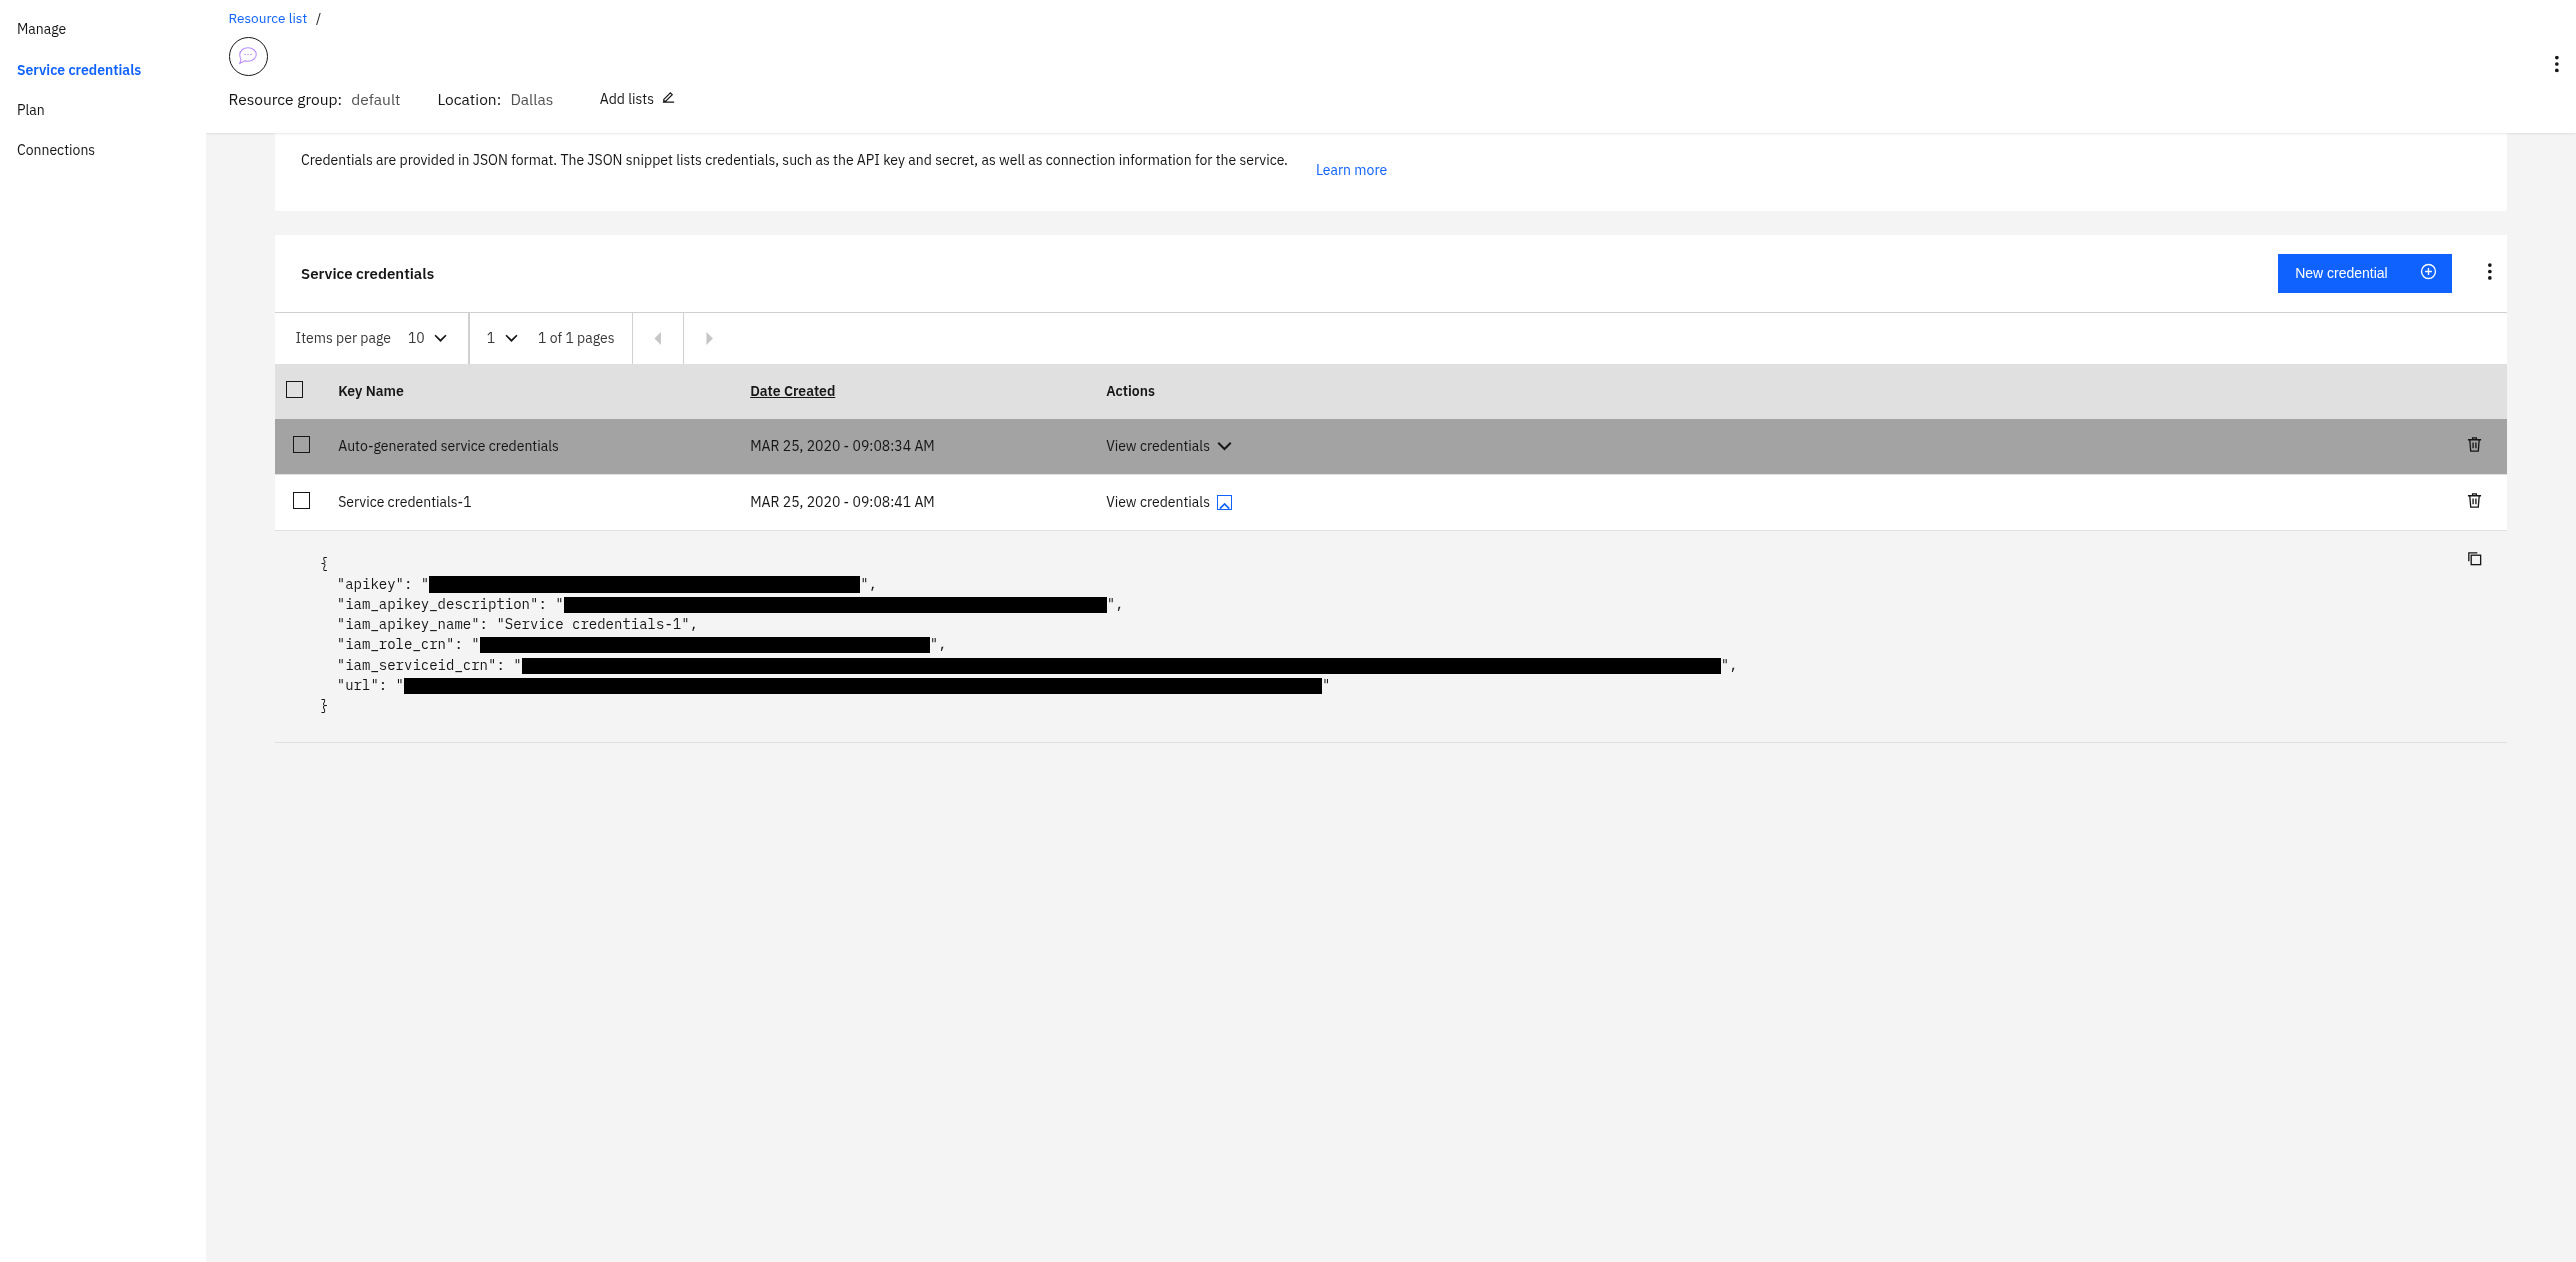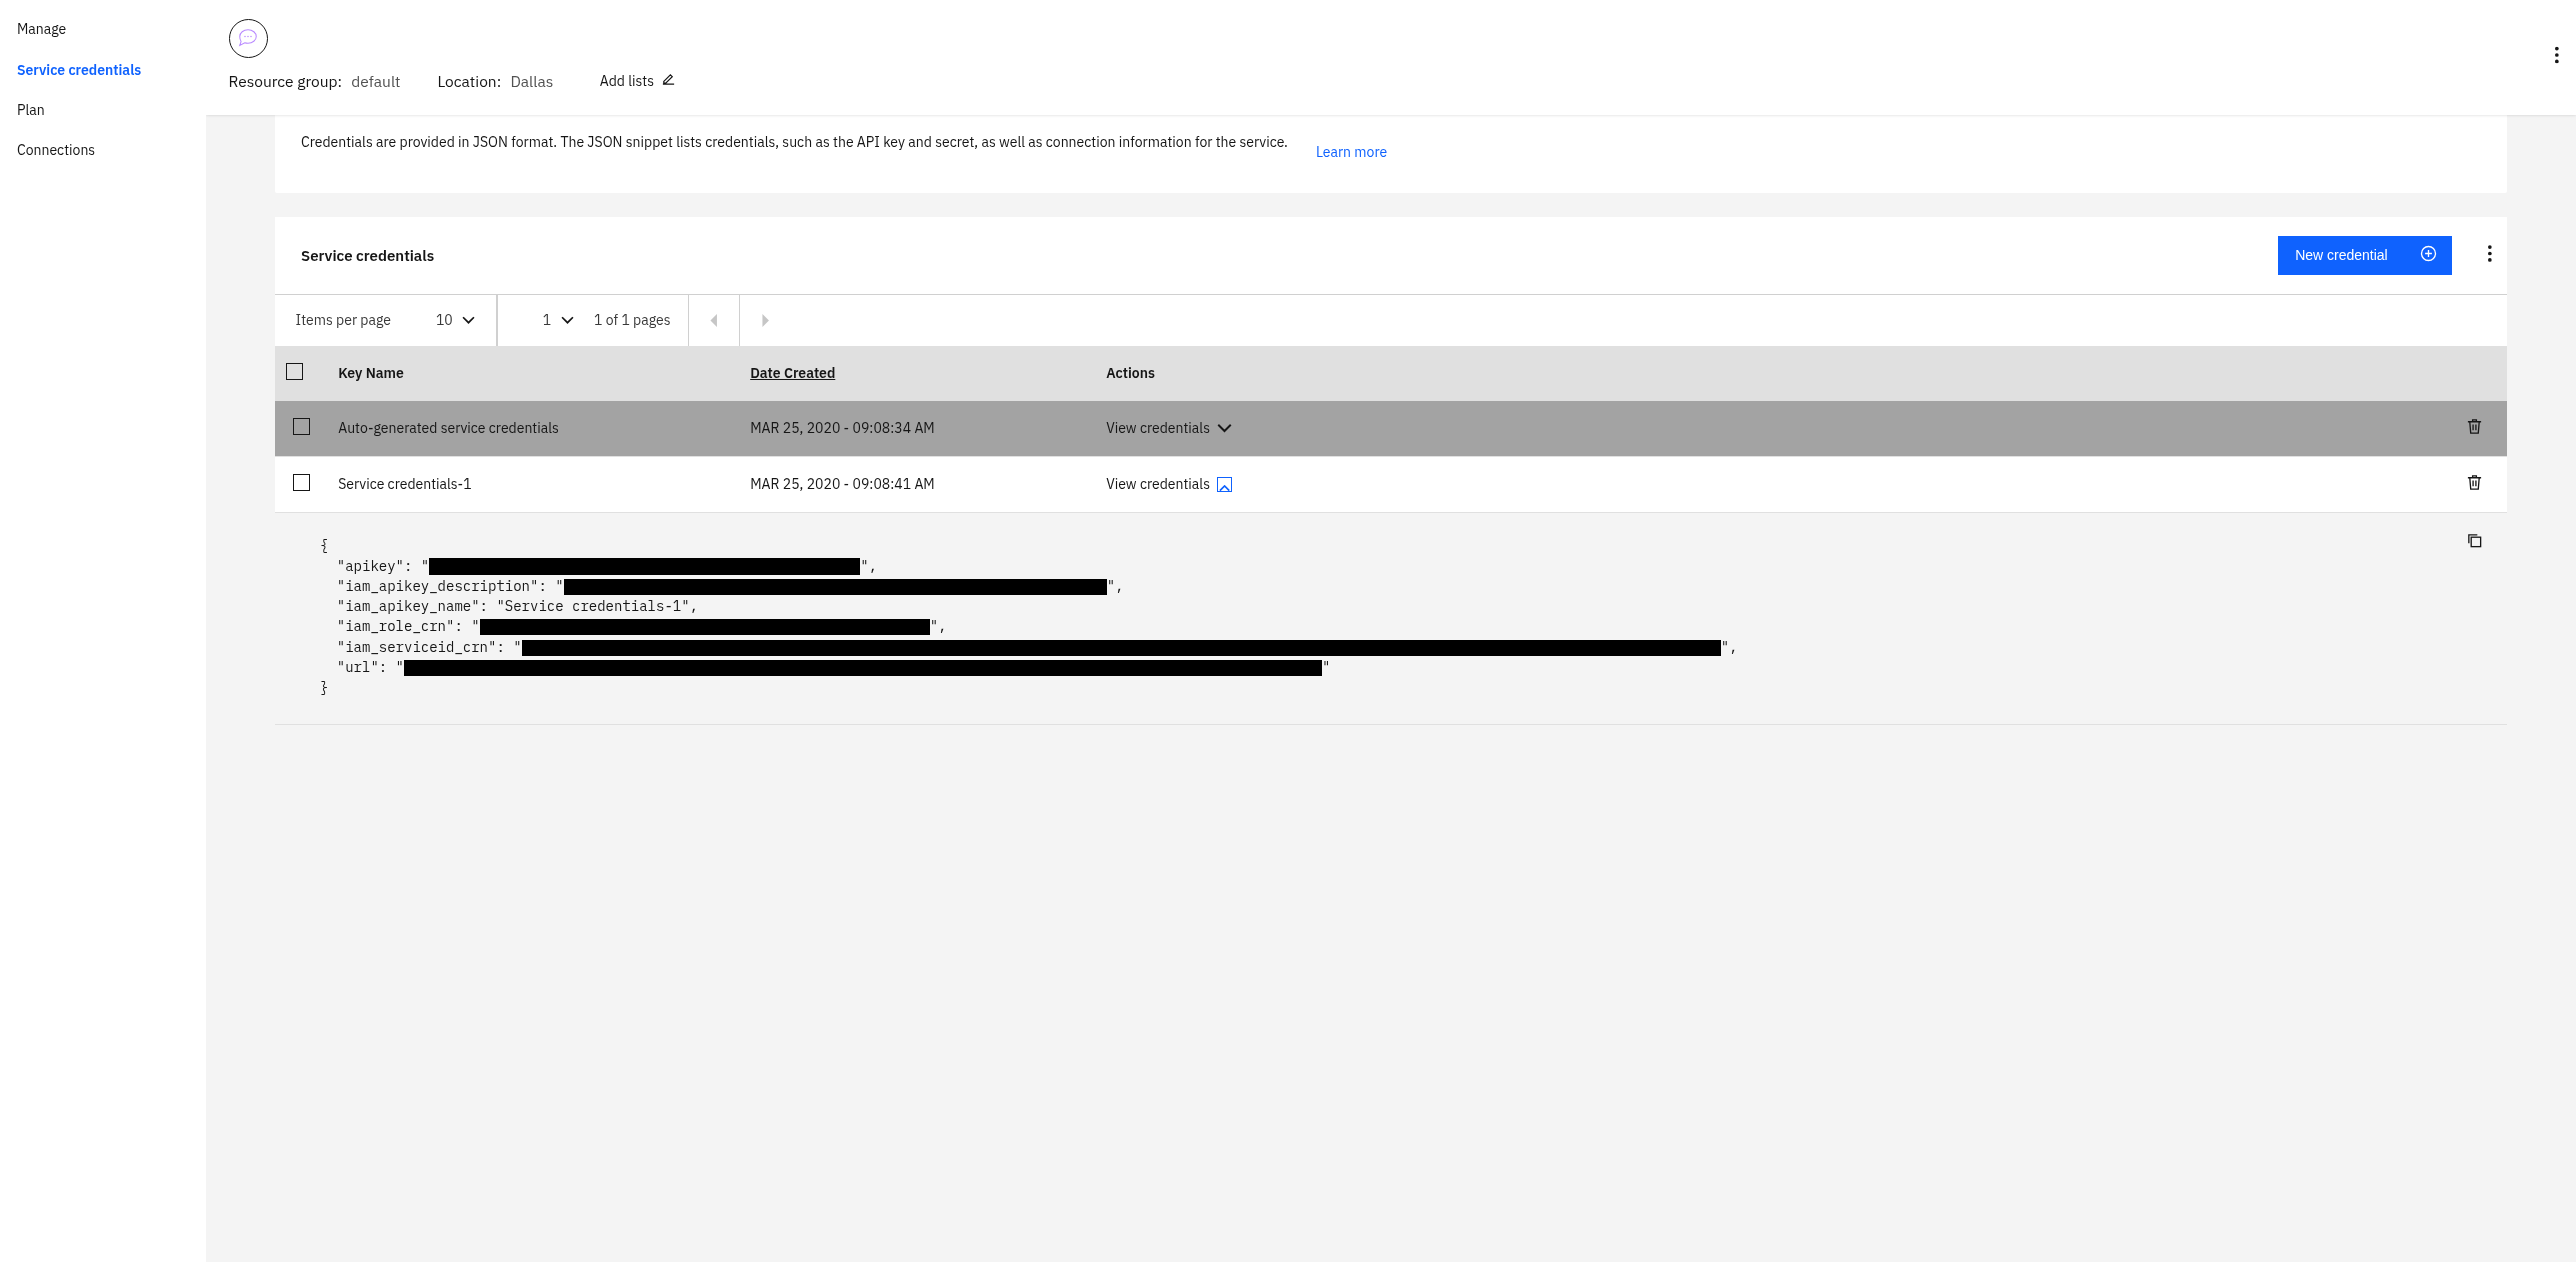--- a/index.html
+++ b/index.html
@@ -116,21 +116,21 @@
     font-size: 14px;
     color: #393939;
     height: 52px;
   }
   .pg-left {
     display: flex; align-items: center;
     border-right: 0.9px solid #d0d0d0;
     padding: 0 20.6px;
     gap: 17px;
   }
-  .pg-select { display: inline-flex; align-items: center; gap: 9.4px; cursor: pointer; margin-left: 28px; }
+  .pg-select { display: inline-flex; align-items: center; gap: 9.4px; cursor: pointer; }
   .pg-middle { flex: 1; display: flex; align-items: center; padding: 0 20.6px; color: #393939; }
   .pg-right {
     display: flex; align-items: center;
     border-left: 0.9px solid #d0d0d0;
   }
   .pg-right .cell { padding: 0 17px; height: 100%; display: flex; align-items: center; border-left: 0.9px solid #d0d0d0; }
   .pg-right .cell:first-child { border-left: none; }
   .pg-right .nav-arrow { padding: 0 20.6px; cursor: pointer; color: #aaa; height: 100%; display: flex; align-items: center; border-left: 0.9px solid #d0d0d0;}
 
   
@@ -206,20 +206,24 @@
     <span>Plan</span>
   </div>
   <div class="sidebar-item">
     <span>Connections</span>
   </div>
 </nav>
 
 <main class="main">
 
   <div class="header-card">
+    <div class="breadcrumb">
+      <a href="#">Resource list</a>
+      <span class="sep">/</span>
+    </div>
 
     <div class="service-icon">
       <svg viewBox="0 0 32 32" width="24" height="24" fill="none" stroke="currentColor" stroke-width="1.4">
         <path d="M5 14c0-5 5-9 11-9s11 4 11 9-5 9-11 9c-1.5 0-3-.2-4.3-.7L5 26l1.8-5.4C5.6 19 5 16.6 5 14z"></path>
         <circle cx="12" cy="14" r="1" fill="currentColor" stroke="none"></circle>
         <circle cx="16" cy="14" r="1" fill="currentColor" stroke="none"></circle>
         <circle cx="20" cy="14" r="1" fill="currentColor" stroke="none"></circle>
       </svg>
     </div>
 

